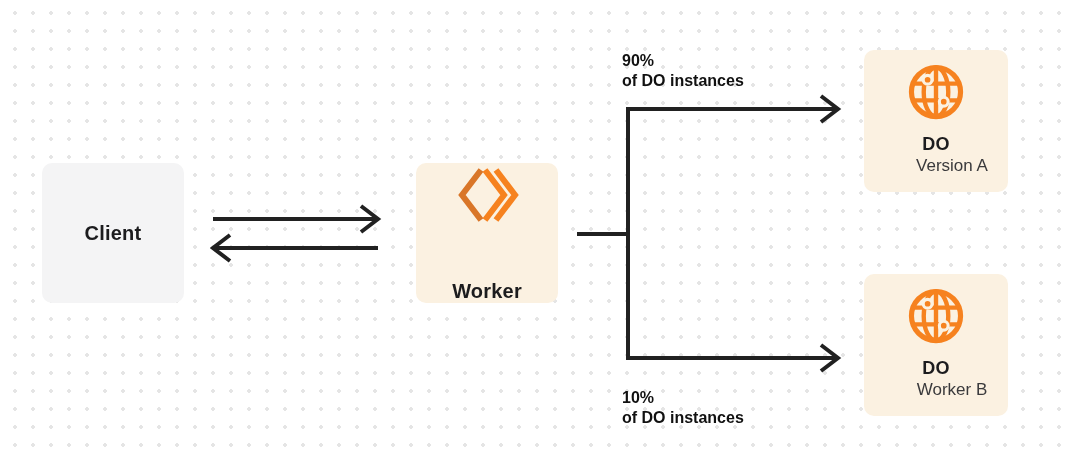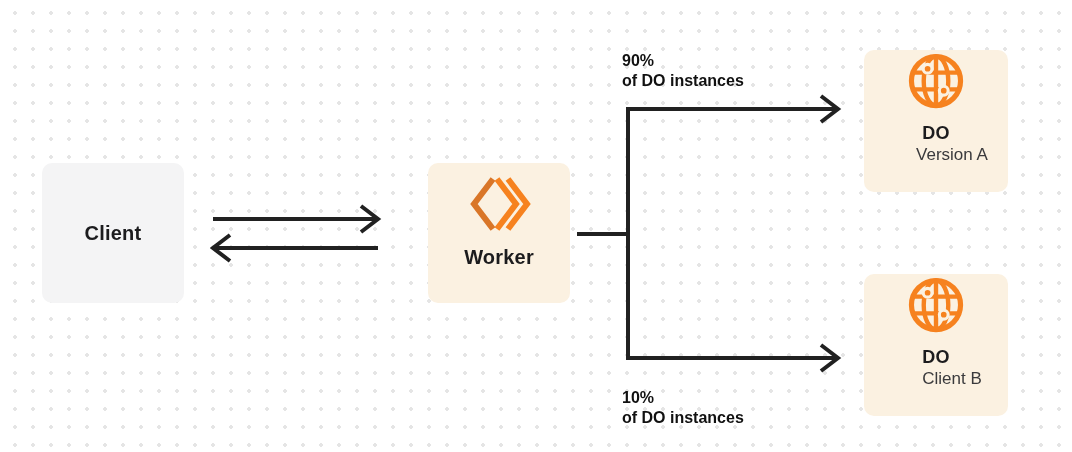--- a/index.html
+++ b/index.html
@@ -42,31 +42,33 @@
   }
   .node-client {
     left: 42px; top: 163px; width: 142px; height: 140px;
     background: var(--light-gray);
     justify-content: center;
   }
   .node-client .node-label {
     font-size: 20px; font-weight: 700; color: var(--text-dark); letter-spacing: 0.2px;
   }
   .node-worker {
-    left: 428px; top: 163px; width: 142px; height: 140px;
+    left: 416px; top: 163px; width: 142px; height: 140px;
     background: var(--cream);
-    padding-top: 12px;
+    padding-top: 3px;
+    justify-content: space-between;
   }
   .node-worker .node-label {
     font-size: 20px; font-weight: 700; color: var(--text-dark);
     margin-top: 13px; letter-spacing: 0.2px;
   }
   .node-do {
     width: 144px; height: 142px;
     background: var(--cream);
+    padding-top: 11px;
   }
   .node-do-a { left: 864px; top: 50px; }
   .node-do-b { left: 864px; top: 274px; }
   .node-do .node-title {
     font-size: 18px; font-weight: 700; color: var(--text-dark);
     margin-top: 11px; line-height: 21px; letter-spacing: 0.3px;
   }
   .node-do .node-subtitle {
     font-size: 17px; font-weight: 400; color: var(--text-sub); line-height: 22px; margin-left: 32px;
   }
@@ -152,16 +154,16 @@
     <svg class="globe-icon" viewBox="0 0 48 48" xmlns="http://www.w3.org/2000/svg" aria-hidden="true">
       <circle class="stroke-orange" cx="24" cy="24" r="19" fill="none" stroke-width="4"></circle>
       <ellipse class="stroke-orange" cx="24" cy="24" rx="9.5" ry="19" fill="none" stroke-width="3.4"></ellipse>
       <line class="stroke-orange" x1="24" y1="5" x2="24" y2="43" stroke-width="3.4"></line>
       <line class="stroke-orange" x1="6.3" y1="17.5" x2="41.7" y2="17.5" stroke-width="3.4"></line>
       <line class="stroke-orange" x1="6.3" y1="30.5" x2="41.7" y2="30.5" stroke-width="3.4"></line>
       <circle class="fill-orange" cx="17.5" cy="14.5" r="3.4" stroke="#FBF1E1" stroke-width="2.4"></circle>
       <circle class="fill-orange" cx="30" cy="31.5" r="3.4" stroke="#FBF1E1" stroke-width="2.4"></circle>
     </svg>
     <span class="node-title">DO</span>
-    <span class="node-subtitle">Client B</span>
+    <span class="node-subtitle">Worker B</span>
   </div>
 
 </div>
 
 </body></html>

